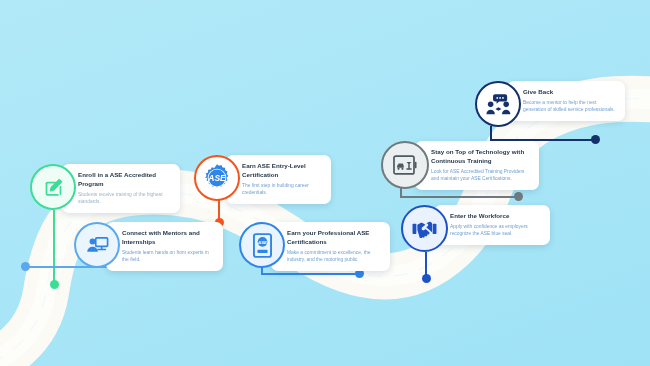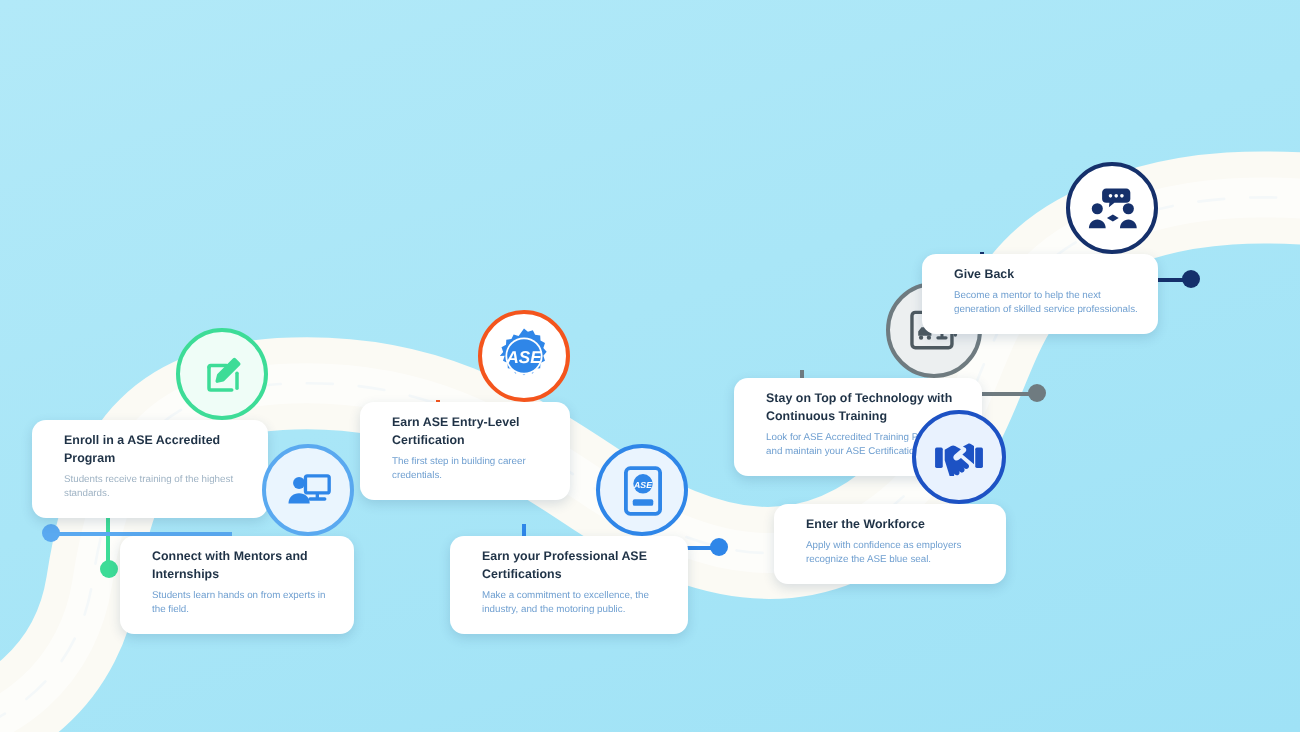--- a/index.html
+++ b/index.html
@@ -45,22 +45,21 @@
     position: absolute;
     width: 9px;
     height: 9px;
     border-radius: 50%;
   }
   
   .node {
     position: absolute;
     z-index: 5;
     display: flex;
-    align-items: flex-end;
-    flex-direction: column;
+    align-items: flex-start;
   }
   .node-circle {
     position: relative;
     z-index: 7;
     border-radius: 50%;
     background: #eef7fd;
     display: flex;
     align-items: center;
     justify-content: center;
     box-sizing: border-box;

